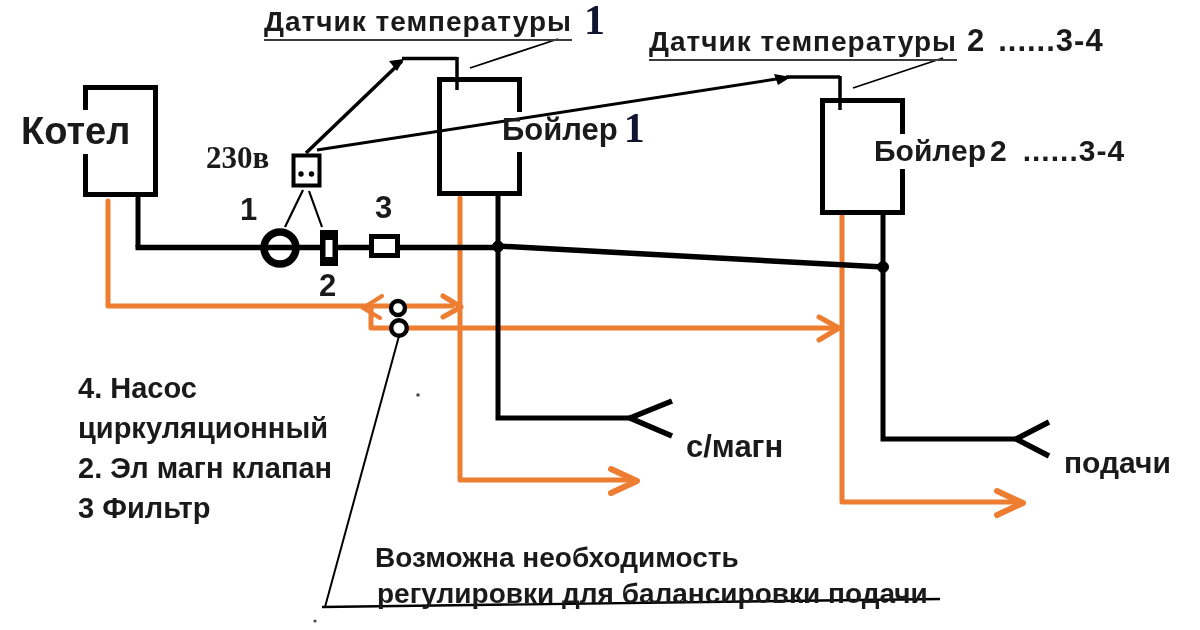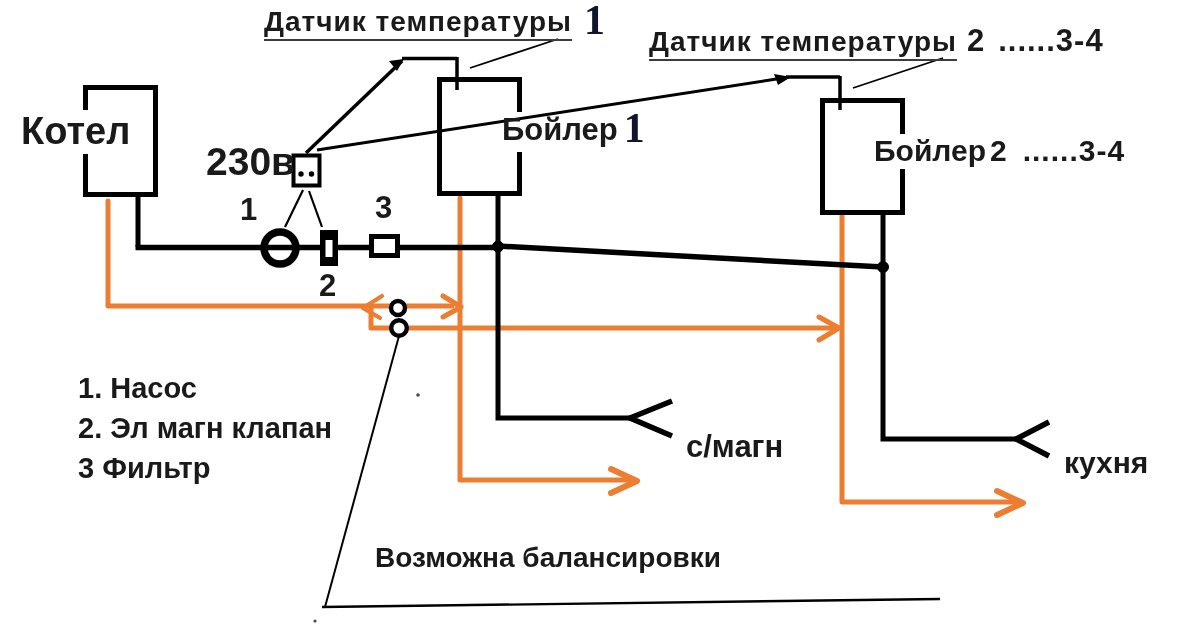--- a/index.html
+++ b/index.html
@@ -114,43 +114,45 @@
   </div>
 
   <div class="lbl row" style="left:649px;top:26px;">
     <span class="u" style="font-size:28px;letter-spacing:1px;">Датчик температуры</span>
     <span style="font-size:31px;margin-left:10px;margin-top:-3px;">2</span>
     <span style="font-size:31px;margin-left:14px;margin-top:-3px;letter-spacing:1px;">......3-4</span>
   </div>
 
   <div class="lbl whitebg" style="left:18px;top:110px;font-size:38px;padding:0 3px;">Котел</div>
 
-  <div class="lbl" style="left:206px;top:140px;font-size:39px;">230в</div>
+  <div class="lbl" style="left:206px;top:140px;font-size:31px;font-family:Liberation Serif, serif;">230в</div>
 
   <div class="lbl row" style="left:502px;top:112px;">
     <span style="font-size:31px;">Бойлер</span>
     <span class="bignum" style="font-size:42px;margin-left:6px;margin-top:-8px;">1</span>
   </div>
 
   <div class="lbl row whitebg" style="left:874px;top:134px;">
     <span style="font-size:30px;">Бойлер</span>
     <span style="font-size:30px;margin-left:4px;">2</span>
     <span style="font-size:30px;margin-left:16px;letter-spacing:1px;">......3-4</span>
   </div>
 
   <div class="lbl" style="left:240px;top:192px;font-size:31px;">1</div>
   <div class="lbl" style="left:375px;top:190px;font-size:31px;">3</div>
   <div class="lbl" style="left:319px;top:268px;font-size:31px;">2</div>
 
   <div class="lbl legend" style="left:78px;top:368px;font-size:29px;line-height:40px;">
-    <span>1. Насос</span>
+    <span>4. Насос</span>
+    <span>циркуляционный</span>
     <span>2. Эл магн клапан</span>
     <span>3 Фильтр</span>
   </div>
 
   <div class="lbl" style="left:686px;top:429px;font-size:31px;">с/магн</div>
-  <div class="lbl" style="left:1064px;top:446px;font-size:30px;">кухня</div>
+  <div class="lbl" style="left:1064px;top:446px;font-size:30px;">подачи</div>
 
   <div class="lbl" style="left:375px;top:540px;font-size:28px;line-height:36px;">
-    <span style="display:block;">Возможна балансировки</span>
+    <span style="display:block;">Возможна необходимость</span>
+    <span style="display:block;margin-left:2px;">регулировки для балансировки  подачи</span>
   </div>
 
 </div>
 
 </body></html>

